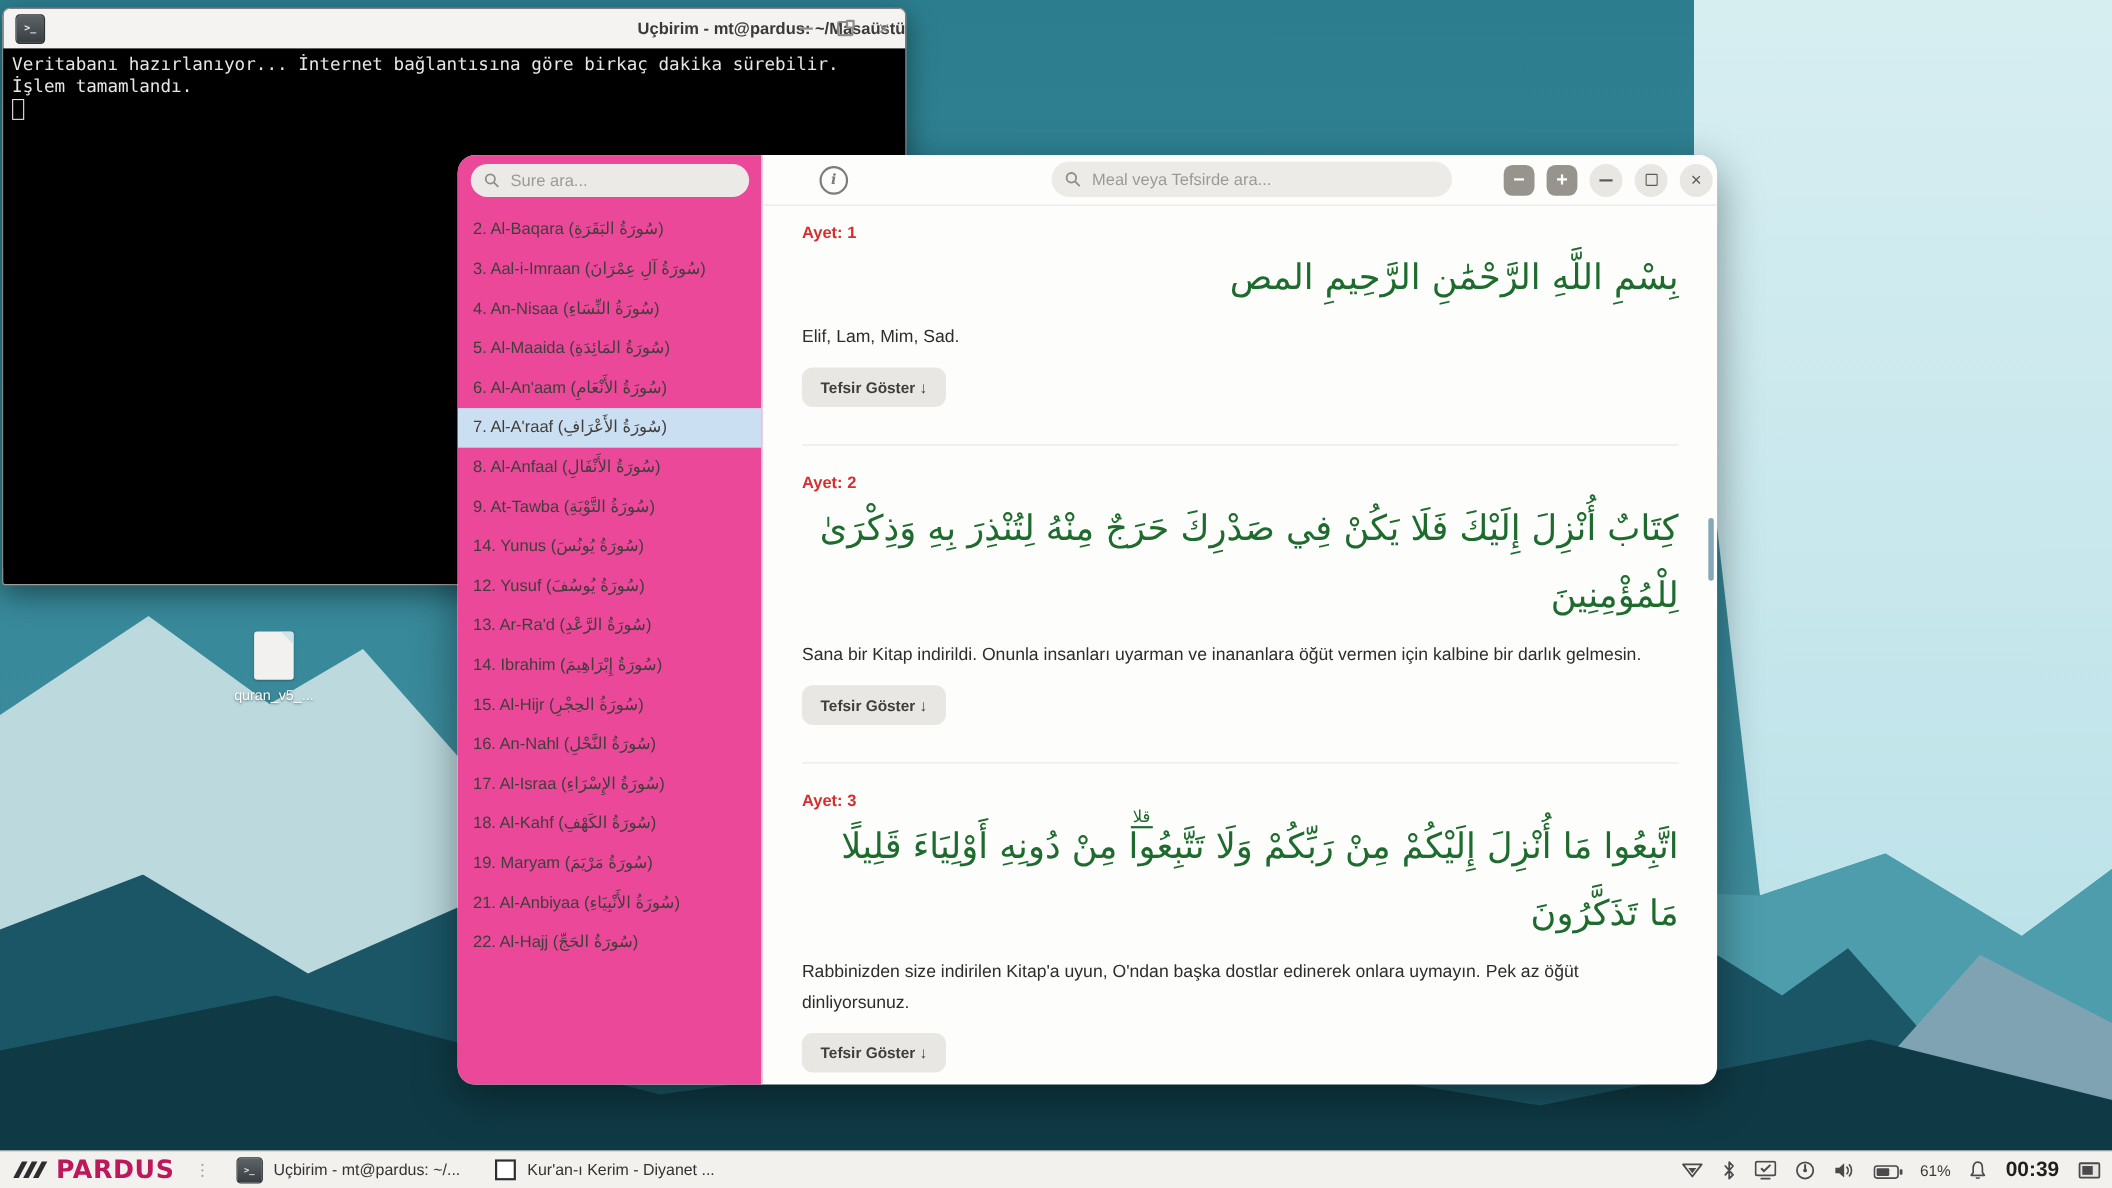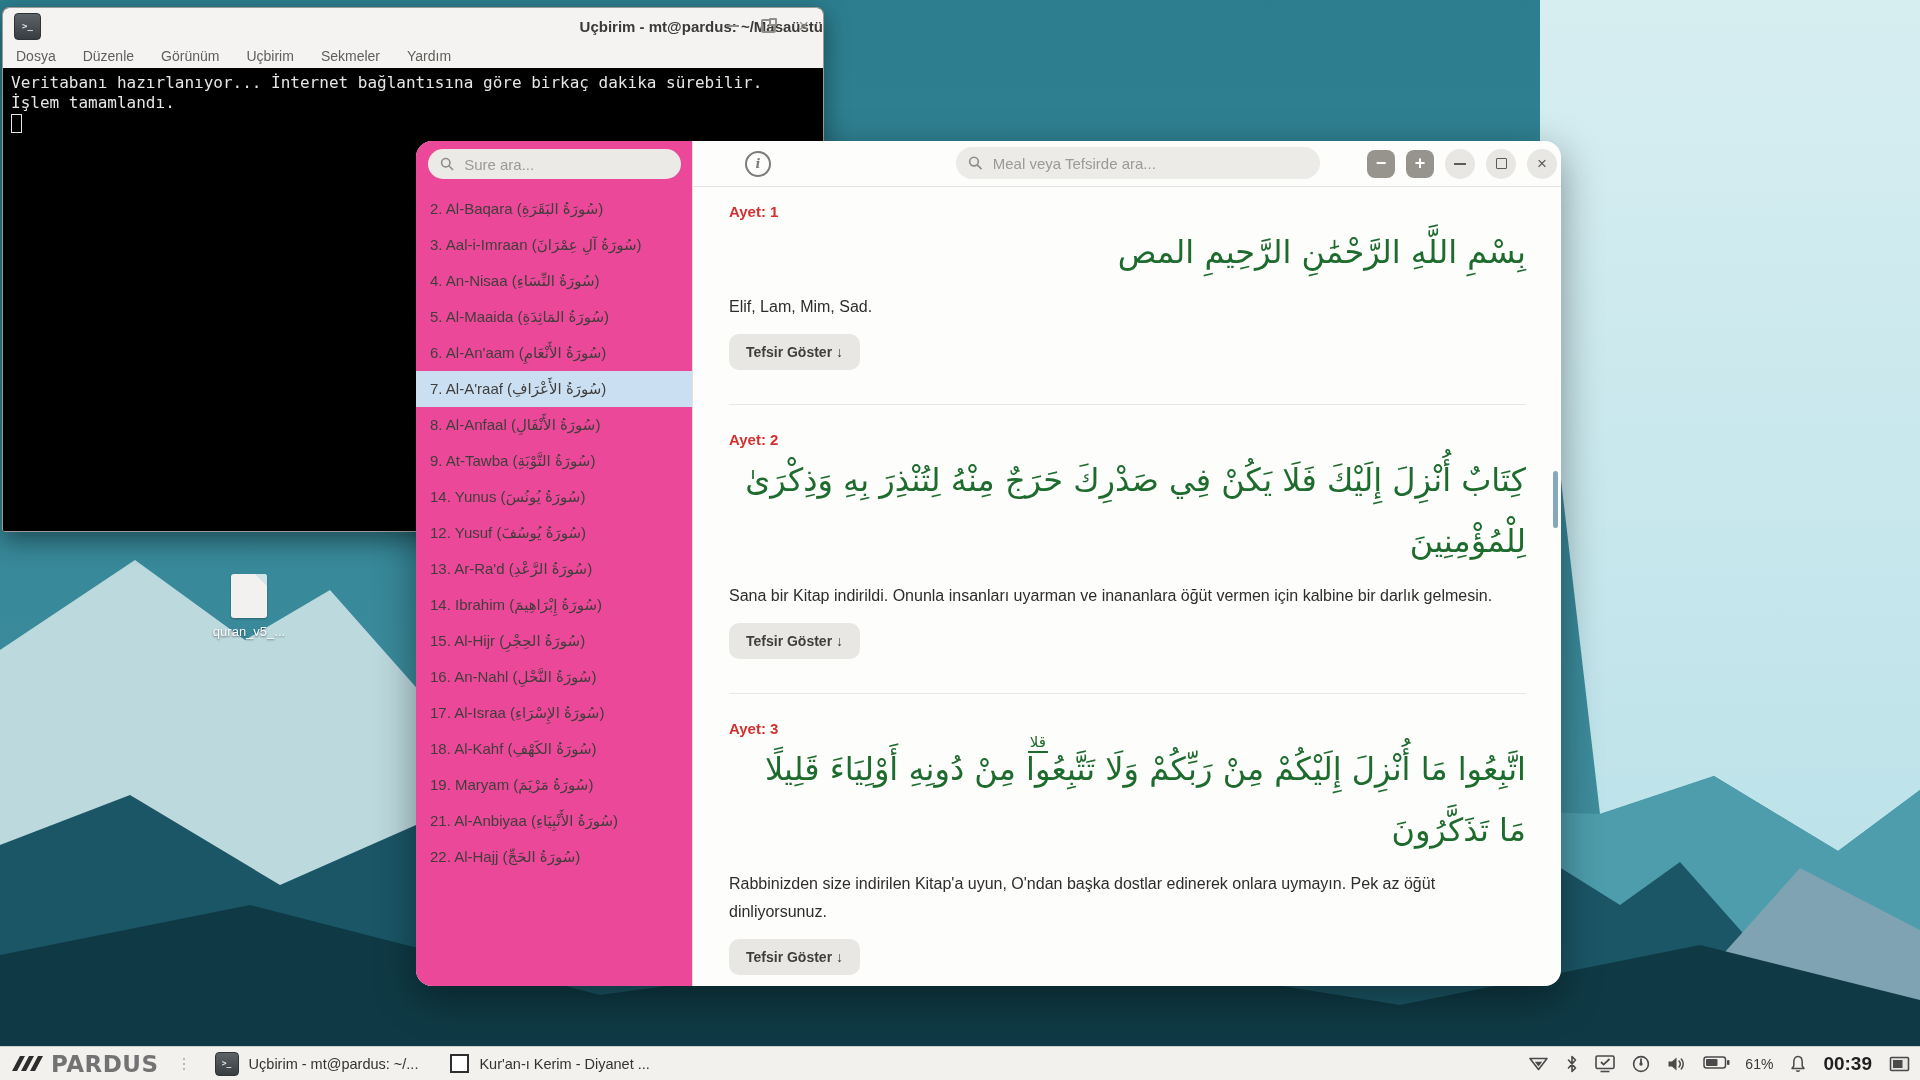--- a/index.html
+++ b/index.html
@@ -86,34 +86,34 @@
   .ayet-tr{margin-top:10px;font-size:16px;line-height:1.7;color:#2e2d2b;}
   .tefsir-btn{margin-top:14px;border:none;background:#e9e7e4;border-radius:10px;padding:10px 17px;
     font-size:14px;font-weight:bold;color:#3f3e3b;font-family:"Liberation Sans",sans-serif;}
   .ayet-sep{border-top:1px solid #e9e7e4;margin-top:34px;}
   .scroll-thumb{position:absolute;right:3px;top:330px;width:5px;height:57px;border-radius:3px;background:#86a9ba;}
   
   .taskbar{position:absolute;left:0;right:0;bottom:0;height:33px;z-index:10;background:#f2f1ee;
     border-top:1px solid #cfcecb;display:flex;align-items:center;}
   .pardus{display:flex;align-items:center;gap:2px;margin-left:16px;}
   .pardus .bar{width:5px;height:15px;background:#2d2d2d;transform:skewX(-28deg);margin-right:2px;}
-  .pardus .ptxt{margin-left:8px;font-size:23px;font-weight:bold;letter-spacing:.5px;color:#737373;
+  .pardus .ptxt{margin-left:8px;font-size:23px;font-weight:bold;letter-spacing:.5px;color:#be185d;
     font-family:"DejaVu Sans",sans-serif;}
   .tb-handle{margin-left:24px;display:flex;flex-direction:column;gap:3px;}
   .tb-handle i{width:2px;height:2px;border-radius:50%;background:#a7a5a1;}
   .tb-wins{display:flex;align-items:center;height:100%;margin-left:14px;}
   .tb-win{display:flex;align-items:center;gap:10px;height:100%;padding:0 16px;}
   .tb-ic-term{width:22px;height:22px;border-radius:4px;border:1px solid #2e3335;
     background:linear-gradient(180deg,#5d6366,#373d40);color:#e8e8e8;font-family:"DejaVu Sans Mono",monospace;
     font-size:8px;font-weight:bold;display:flex;align-items:center;justify-content:center;}
   .tb-ic-win{width:15px;height:15px;background:#fff;border:2.5px solid #2e2e2e;}
   .tb-title{font-size:14.5px;color:#333;}
   .tray{margin-left:auto;margin-right:10px;display:flex;align-items:center;gap:17px;}
   .tray svg{display:block;}
-  .batt{display:flex;align-items:flex-start;gap:15px;}
+  .batt{display:flex;align-items:flex-end;gap:15px;}
   .batt .pct{font-size:14px;color:#3a3a3a;}
   .clock{font-size:19px;font-weight:bold;color:#1f1f1f;}
 </style>
 </head>
 <body>
 
 <div class="stage">
 
   <div class="wp wp-sky"></div>
   <div class="wp wp-mid"></div>
@@ -130,28 +130,20 @@
   <div class="term">
     <div class="term-titlebar">
       <div class="term-app-icon">&gt;_</div>
       <div class="term-title">Uçbirim - mt@pardus: ~/Masaüstü</div>
       <div class="term-ctrls">
         <span class="t-min"></span>
         <span class="t-max"></span>
         <span class="t-close">×</span>
       </div>
     </div>
-    <div class="term-menubar">
-        <span class="menu-item">Dosya</span>
-        <span class="menu-item">Düzenle</span>
-        <span class="menu-item">Görünüm</span>
-        <span class="menu-item">Uçbirim</span>
-        <span class="menu-item">Sekmeler</span>
-        <span class="menu-item">Yardım</span>
-      </div>
     <div class="term-body">
       <div class="term-line">Veritabanı hazırlanıyor... İnternet bağlantısına göre birkaç dakika sürebilir.</div>
       <div class="term-line">İşlem tamamlandı.</div>
       <div class="term-line"><span class="cursor"></span></div>
     </div>
   </div>
 
   <div class="qw">
     <aside class="qw-side">
       <div class="pill">

